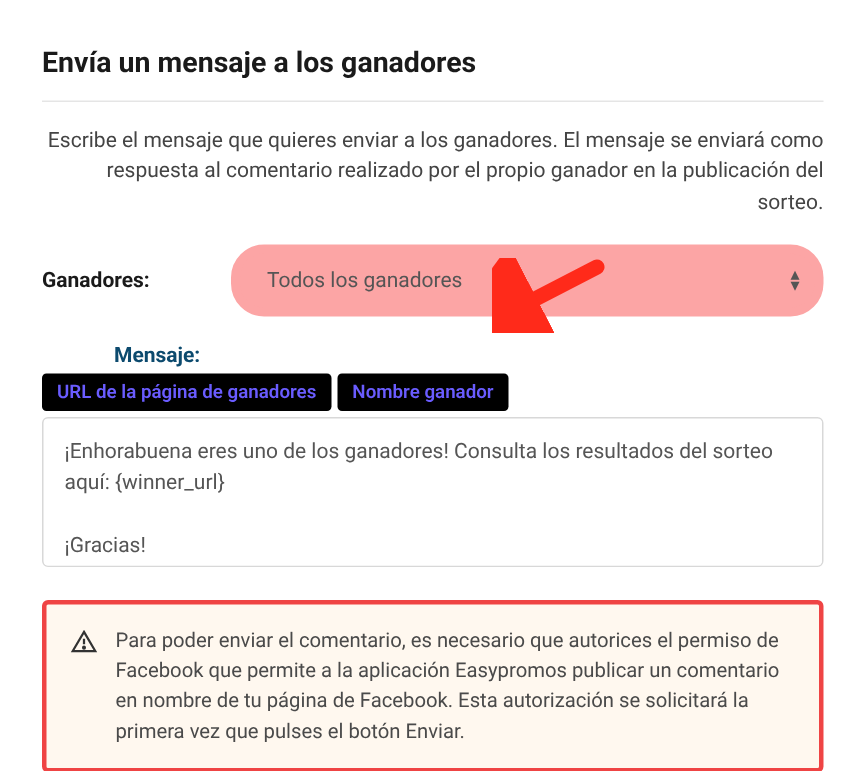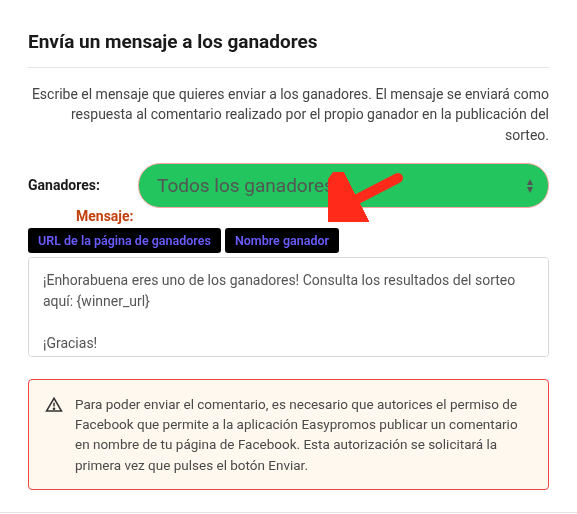--- a/index.html
+++ b/index.html
@@ -30,60 +30,62 @@
   .desc {
     font-size: 14px;
     color: #444;
     line-height: 1.45;
     margin: 0 0 18px 0;
     text-align: right;
   }
   .row {
     display: flex;
     align-items: center;
+    margin-bottom: 18px;
+    gap: 16px;
   }
   .row-label {
     font-size: 14px;
     font-weight: 700;
     color: #1a1a1a;
     width: 110px;
     flex-shrink: 0;
   }
   .select-wrap {
     flex: 1;
     position: relative;
   }
   .select {
     width: 100%;
     appearance: none;
     -webkit-appearance: none;
-    border: 1px solid #fca5a5;
+    border: 6px solid #fca5a5;
     border-radius: 22px;
     padding: 10px 40px 10px 18px;
-    font-size: 19px;
+    font-size: 14px;
     color: #555;
-    background: #22c55e;
+    background: #fca5a5;
     cursor: pointer;
     font-family: inherit;
   }
   .select-caret {
     position: absolute;
     right: 16px;
     top: 50%;
     transform: translateY(-50%);
     pointer-events: none;
     font-size: 12px;
     color: #555;
     line-height: 0.6;
   }
   .msg-label {
     font-size: 14px;
     font-weight: 700;
     margin-bottom: 4px;
-    color: #c2410c;
+    color: #0c4a6e;
     padding-left: 48px;
   }
   .tag-row {
     display: flex;
     gap: 4px;
     margin-bottom: 0;
     position: relative;
   }
   .tag {
     background: #000;
@@ -104,21 +106,21 @@
     font-size: 14px;
     color: #555;
     line-height: 1.5;
     min-height: 100px;
     resize: none;
     font-family: inherit;
     margin-top: 4px;
   }
   .warning {
     margin: 18px 0 22px 0;
-    border: 1px solid #ef4444;
+    border: 3px solid #ef4444;
     background: #fff8ef;
     border-radius: 4px;
     padding: 14px 16px;
     display: flex;
     gap: 12px;
     font-size: 13.5px;
     color: #4a4a4a;
     line-height: 1.5;
   }
   .warning .icon {

